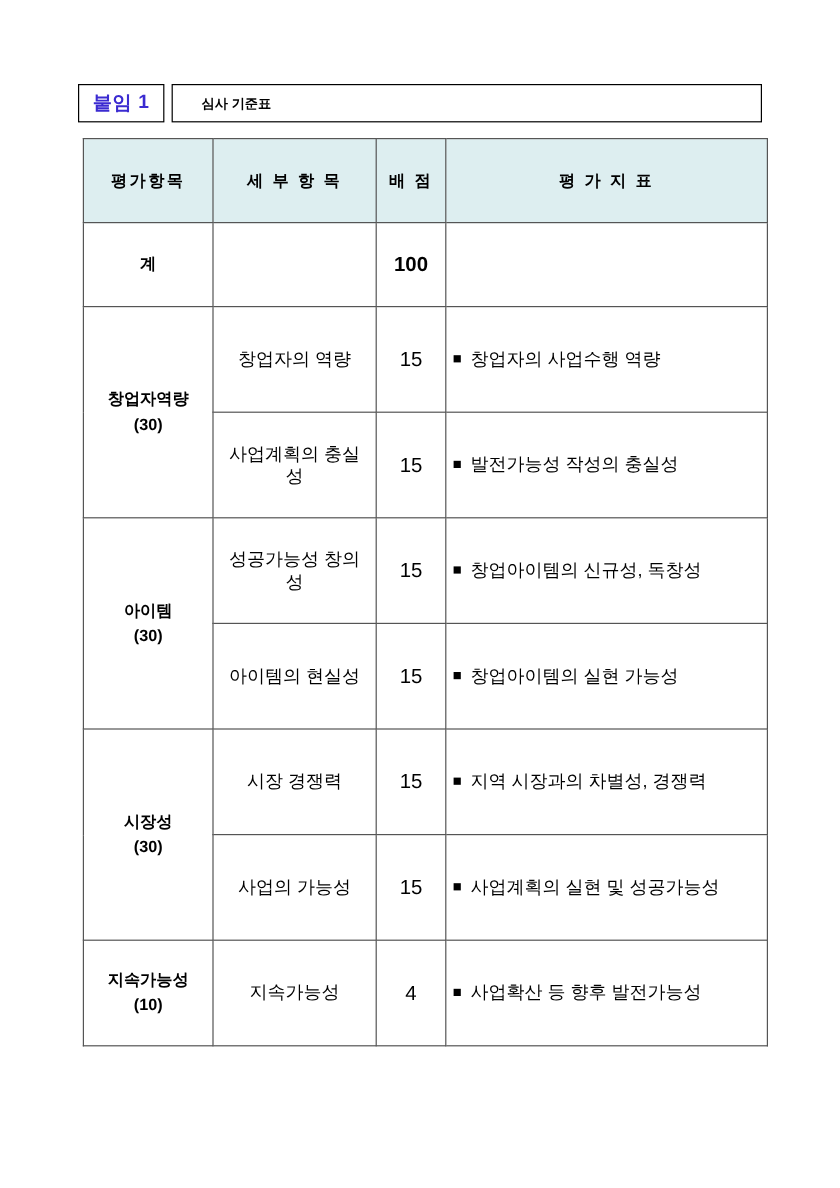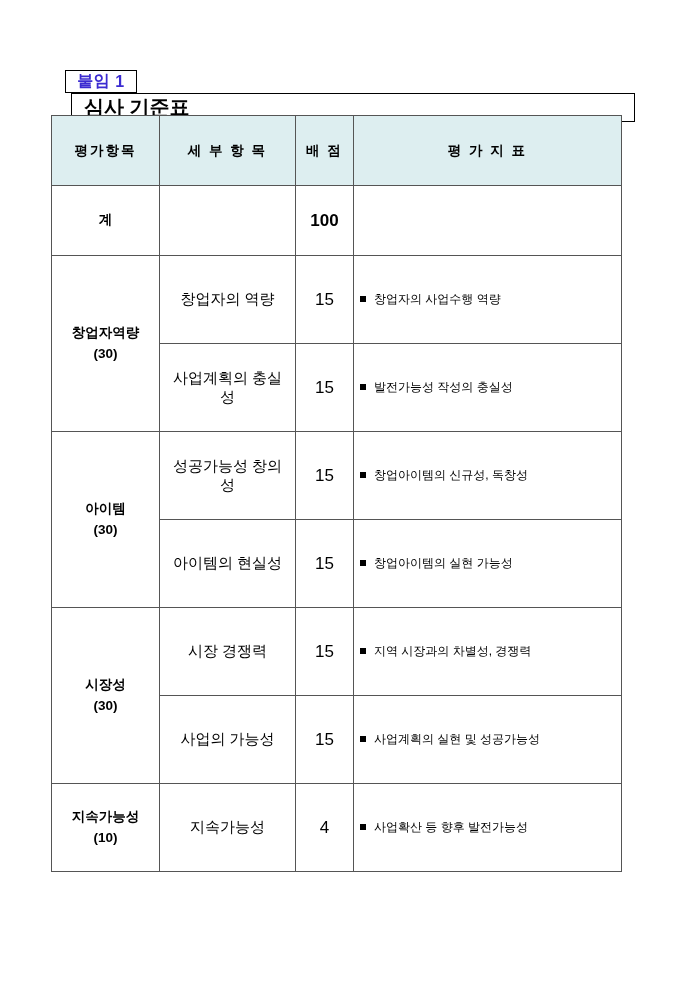--- a/index.html
+++ b/index.html
@@ -24,21 +24,20 @@
   }
   
   .title-row {
     position: absolute;
     left: 65px;
     top: 70px;
     width: 570px;
     height: 32px;
     display: flex;
     align-items: stretch;
-    flex-direction: column;
   }
   .attach-badge {
     width: 72px;
     border: 1.6px solid #000000;
     display: flex;
     align-items: center;
     justify-content: center;
     font-size: 16px;
     font-weight: bold;
     letter-spacing: 0.5px;
@@ -51,28 +50,28 @@
     color: #3b2bd1;
     margin-left: 5px;
   }
   .title-box {
     flex: 1;
     margin-left: 6px;
     border: 1.6px solid #000000;
     display: flex;
     align-items: center;
     box-sizing: border-box;
-    padding-left: 12px;
-    font-size: 20px;
+    padding-left: 24px;
+    font-size: 11px;
     font-weight: bold;
   }
   
   .crit-table {
     position: absolute;
-    left: 51px;
+    left: 69px;
     top: 115px;
     width: 570px;
     border-collapse: collapse;
     table-layout: fixed;
   }
   .crit-table td, .crit-table th {
     border: 1px solid #555555;
     box-sizing: border-box;
     vertical-align: middle;
     padding: 4px 6px;
@@ -102,21 +101,21 @@
   }
   .cell-score {
     text-align: center;
     font-size: 17px;
   }
   .cell-score.total {
     font-weight: bold;
   }
   .cell-ind {
     text-align: left;
-    font-size: 12px;
+    font-size: 15px;
     padding-left: 14px;
   }
   .bullet {
     display: inline-block;
     width: 6px;
     height: 6px;
     background: #000000;
     margin-right: 8px;
     vertical-align: middle;
     position: relative;

